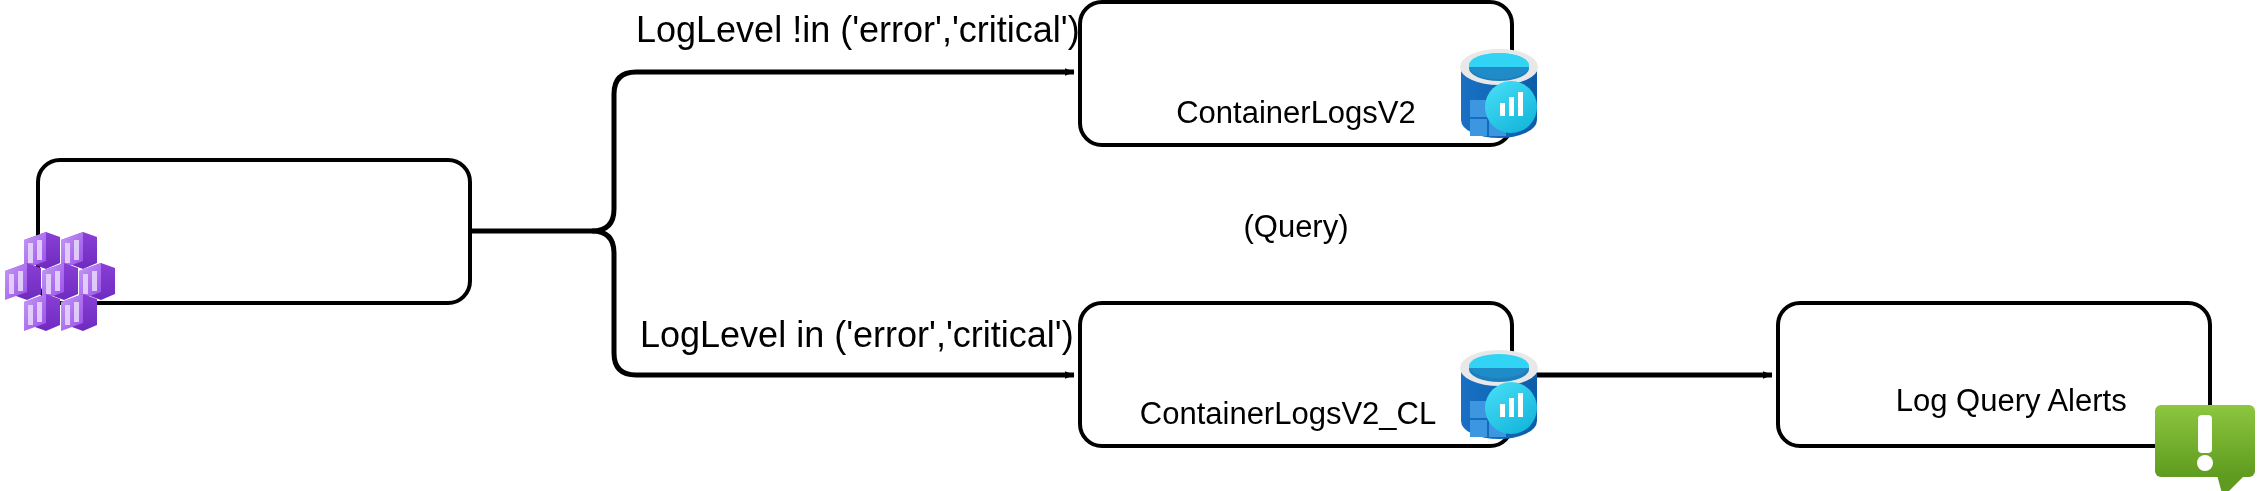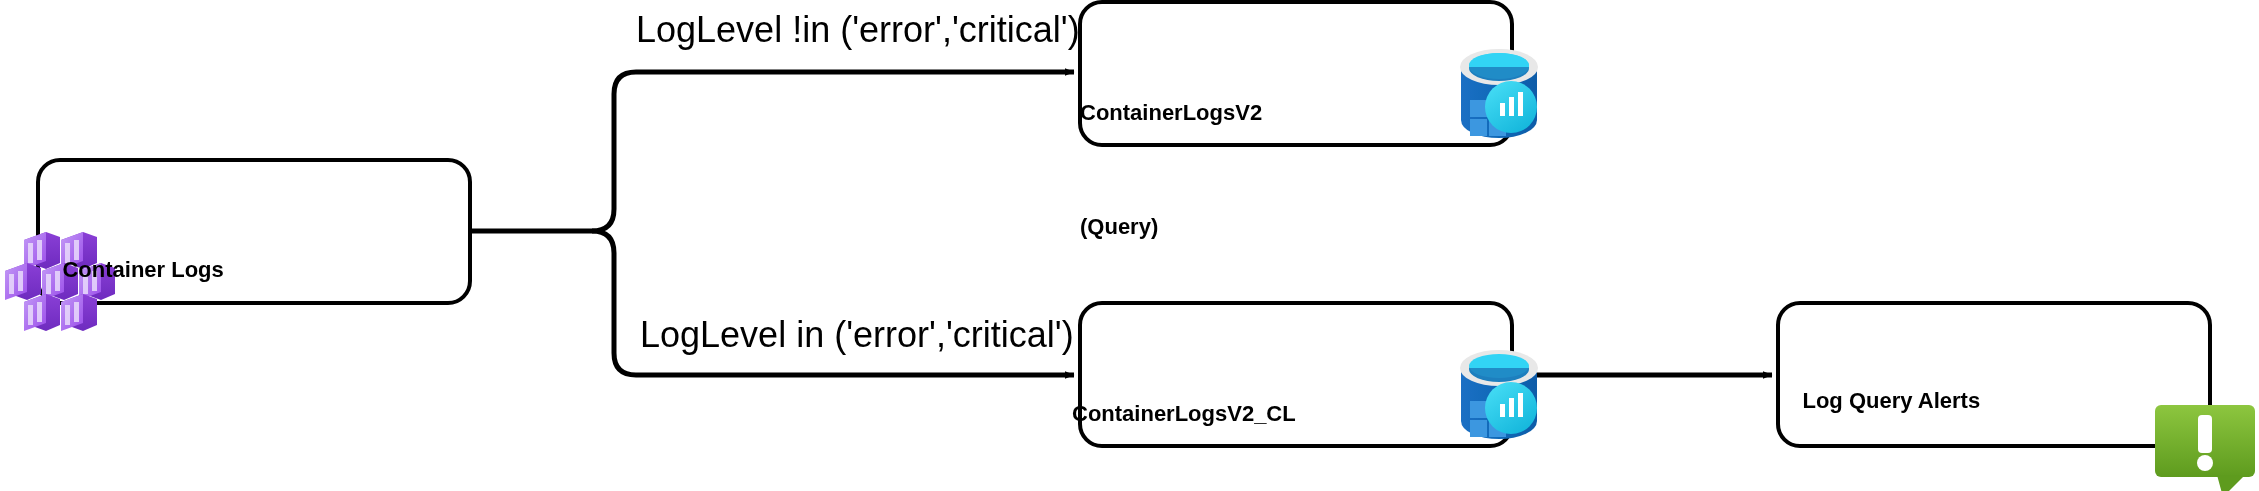--- a/index.html
+++ b/index.html
@@ -19,26 +19,26 @@
   }
   .svg-layer {
     position: absolute;
     left: 0;
     top: 0;
     width: 2259px;
     height: 491px;
   }
   .node-label {
     position: absolute;
-    text-align: left;
+    text-align: center;
     color: #000000;
     font-family: "Liberation Sans", sans-serif;
-    font-size: 22px;
+    font-size: 31px;
     line-height: 38px;
-    font-weight: 700;
+    font-weight: 400;
     white-space: pre;
     pointer-events: none;
   }
   .edge-label {
     position: absolute;
     color: #000000;
     font-family: "Liberation Sans", sans-serif;
     font-size: 36px;
     line-height: 34px;
     font-weight: 400;
@@ -178,23 +178,20 @@
     </g>
 
     <g transform="translate(2155,405)">
       <rect x="0" y="0" width="100" height="72" rx="6" ry="6" fill="url(#alertGrad)"></rect>
       <polygon points="62,70 90,70 68,92" fill="#5E9B1E"></polygon>
       <rect x="43" y="10" width="14" height="38" rx="4" ry="4" fill="#ffffff"></rect>
       <circle cx="50" cy="58" r="8" fill="#ffffff"></circle>
     </g>
   </svg>
 
-  <div class="node-label" style="left:38px; top:213px; width:432px;">
-    <span>Container Logs</span>
-  </div>
 
   <div class="node-label" style="left:1080px; top:18px; width:432px;">
     <div>ContainerLogsV2</div>
     <div>(Query)</div>
   </div>
 
   <div class="node-label" style="left:1072px; top:319px; width:432px;">
     <div>ContainerLogsV2_CL</div>
     
   </div>

